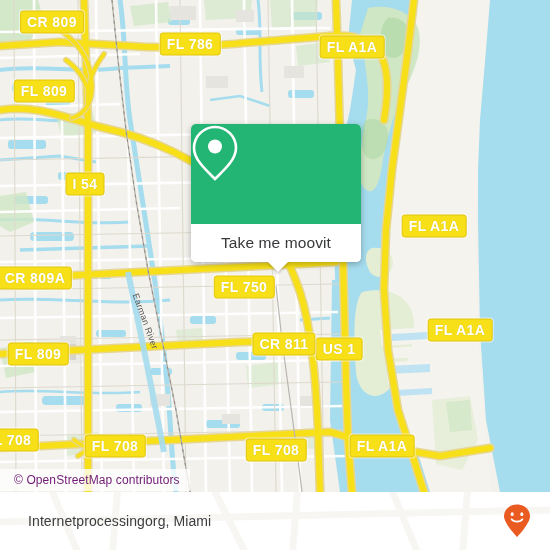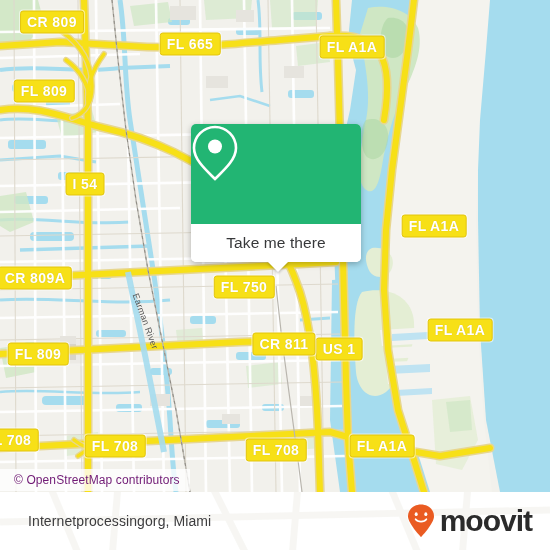--- a/index.html
+++ b/index.html
@@ -310,21 +310,21 @@
           <path d="M276,286 L282,340 L290,400 L298,460 L302,492"></path>
         </g>
 
         <g stroke="#a5dcee" stroke-width="6" fill="none" opacity=".9">
           <path d="M128,272 C134,300 140,330 146,360 C152,390 158,420 164,452"></path>
         </g>
       </g>
     </svg>
 
     <div class="shield" style="left:52px;top:22px;">CR 809</div>
-    <div class="shield" style="left:190px;top:44px;">FL 665</div>
+    <div class="shield" style="left:190px;top:44px;">FL 786</div>
     <div class="shield" style="left:352px;top:47px;">FL A1A</div>
     <div class="shield" style="left:44px;top:91px;">FL 809</div>
     <div class="shield" style="left:85px;top:184px;">I 54</div>
     <div class="shield" style="left:434px;top:226px;">FL A1A</div>
     <div class="shield" style="left:35px;top:278px;">CR 809A</div>
     <div class="shield" style="left:244px;top:287px;">FL 750</div>
     <div class="shield" style="left:339px;top:349px;">US 1</div>
     <div class="shield" style="left:460px;top:330px;">FL A1A</div>
     <div class="shield" style="left:38px;top:354px;">FL 809</div>
     <div class="shield" style="left:236px;top:344px;margin-left:48px;">CR 811</div>
@@ -339,21 +339,21 @@
 
     <div id="popup">
       <div class="card">
         <div class="card-top">
           <svg width="48" height="58" viewBox="0 0 48 58">
             <path d="M24 3 C12.4 3 3 12.4 3 24 C3 36 16 47 24 55 C32 47 45 36 45 24 C45 12.4 35.6 3 24 3 Z" fill="none" stroke="#ffffff" stroke-width="2.6"></path>
             <circle cx="24" cy="22.5" r="7" fill="#ffffff"></circle>
           </svg>
         </div>
         <div class="card-bottom">
-          <span class="cta">Take me there</span>
+          <span class="cta">Take me moovit</span>
         </div>
       </div>
       <div class="tail"></div>
     </div>
   </div>
 
   <div id="footer">
     <svg class="wm" width="550" height="120" viewBox="0 0 550 120">
       <g stroke="#f0efe9" stroke-width="7" fill="none">
         <path d="M40,0 L90,120"></path>
@@ -368,17 +368,16 @@
       </g>
     </svg>
     <div class="title">Internetprocessingorg, Miami</div>
     <div class="brand">
       <svg width="30" height="34" viewBox="0 0 30 34">
         <path d="M15 33 C15 33 28 19.5 28 12.2 C28 5.4 22.2 0.5 15 0.5 C7.8 0.5 2 5.4 2 12.2 C2 19.5 15 33 15 33 Z" fill="#ea5b22"></path>
         <ellipse cx="10.2" cy="10.2" rx="1.5" ry="1.9" fill="#ffffff"></ellipse>
         <ellipse cx="19.8" cy="10.2" rx="1.5" ry="1.9" fill="#ffffff"></ellipse>
         <path d="M9.6 15.2 C11.8 18.4 18.2 18.4 20.4 15.2" fill="none" stroke="#ffffff" stroke-width="1.7" stroke-linecap="round"></path>
       </svg>
-      <span class="wordmark">moovit</span>
     </div>
   </div>
 
 </div>
 
 </body></html>

